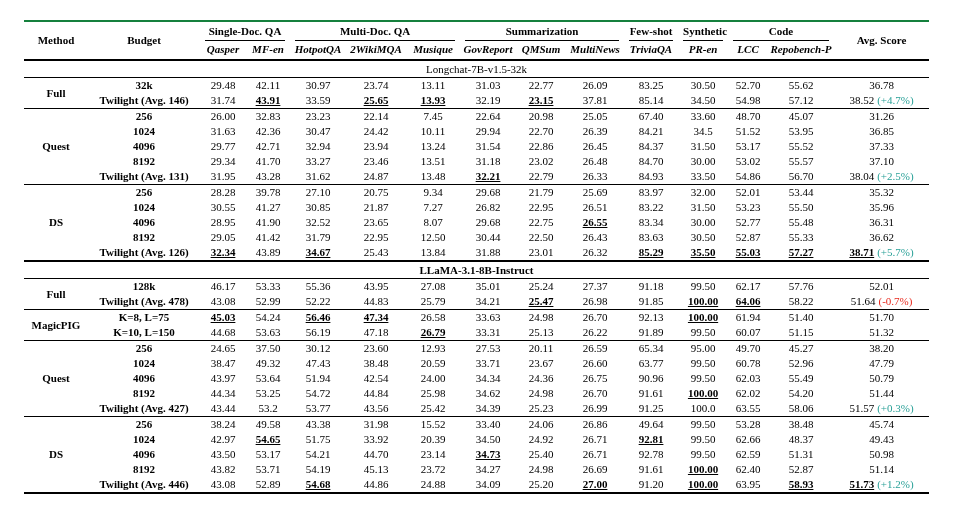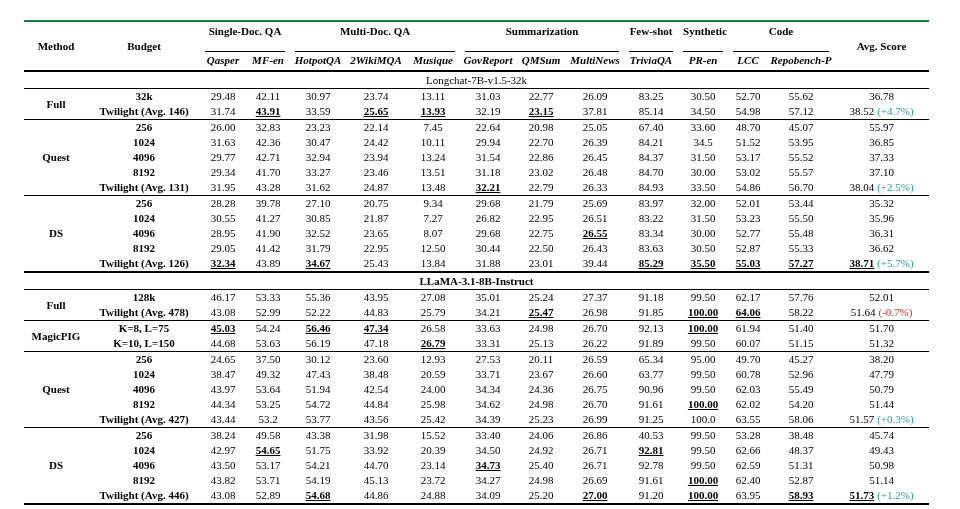--- a/index.html
+++ b/index.html
@@ -2,21 +2,21 @@
 <html><head>
 <meta charset="utf-8">
 <style>
   html,body{margin:0;padding:0;background:#ffffff;}
   body{width:960px;height:509px;position:relative;font-family:"Liberation Serif",serif;color:#000;}
   table{border-collapse:collapse;table-layout:fixed;position:absolute;left:24px;top:20px;width:905px;
         border-top:2px solid #15803d;border-bottom:2px solid #000;}
   th,td{padding:0;margin:0;text-align:center;vertical-align:middle;font-size:11px;line-height:15px;
         font-weight:normal;white-space:nowrap;}
   thead th{font-weight:bold;}
-  thead .grp{margin:0 5px;border-bottom:1px solid #000;padding:2px 0 12px 0;}
+  thead .grp{margin:0 5px;border-bottom:1px solid #000;padding:2px 0 1px 0;}
   tr.subhead th{font-style:italic;font-weight:bold;padding:1px 0 2px 0;}
   .hdrB{border-bottom:1.5px solid #000;}
   tr.section td{border-top:2px solid #000;border-bottom:1px solid #000;line-height:16px;}
   tr.section td.boldtitle{font-weight:bold;}
   tr.group-start td{border-top:1px solid #000;}
   td.method{font-weight:bold;text-align:center;}
   td.budget{font-weight:bold;}
   td.b, span.b{font-weight:bold;text-decoration:underline;}
   span.delta{margin-left:3px;}
 </style>
@@ -125,21 +125,21 @@
         <td>23.23</td>
         <td>22.14</td>
         <td>7.45</td>
         <td>22.64</td>
         <td>20.98</td>
         <td>25.05</td>
         <td>67.40</td>
         <td>33.60</td>
         <td>48.70</td>
         <td>45.07</td>
-        <td><span>55.97</span></td>
+        <td><span>31.26</span></td>
       </tr>
       <tr>
         <td class="budget">1024</td>
         <td>31.63</td>
         <td>42.36</td>
         <td>30.47</td>
         <td>24.42</td>
         <td>10.11</td>
         <td>29.94</td>
         <td>22.70</td>
@@ -265,21 +265,21 @@
       </tr>
       <tr>
         <td class="budget">Twilight (Avg. 126)</td>
         <td class="b">32.34</td>
         <td>43.89</td>
         <td class="b">34.67</td>
         <td>25.43</td>
         <td>13.84</td>
         <td>31.88</td>
         <td>23.01</td>
-        <td>39.44</td>
+        <td>26.32</td>
         <td class="b">85.29</td>
         <td class="b">35.50</td>
         <td class="b">55.03</td>
         <td class="b">57.27</td>
         <td><span class="b">38.71</span><span class="delta" style="color: rgb(42, 161, 152);">(+5.7%)</span></td>
       </tr>
       <tr class="section">
         <td colspan="15" class="boldtitle">LLaMA-3.1-8B-Instruct</td>
       </tr>
       <tr class="group-start">
@@ -433,21 +433,21 @@
         <td rowspan="5" class="method">DS</td>
         <td class="budget">256</td>
         <td>38.24</td>
         <td>49.58</td>
         <td>43.38</td>
         <td>31.98</td>
         <td>15.52</td>
         <td>33.40</td>
         <td>24.06</td>
         <td>26.86</td>
-        <td>40.53</td>
+        <td>49.64</td>
         <td>99.50</td>
         <td>53.28</td>
         <td>38.48</td>
         <td><span>45.74</span></td>
       </tr>
       <tr>
         <td class="budget">1024</td>
         <td>42.97</td>
         <td class="b">54.65</td>
         <td>51.75</td>

